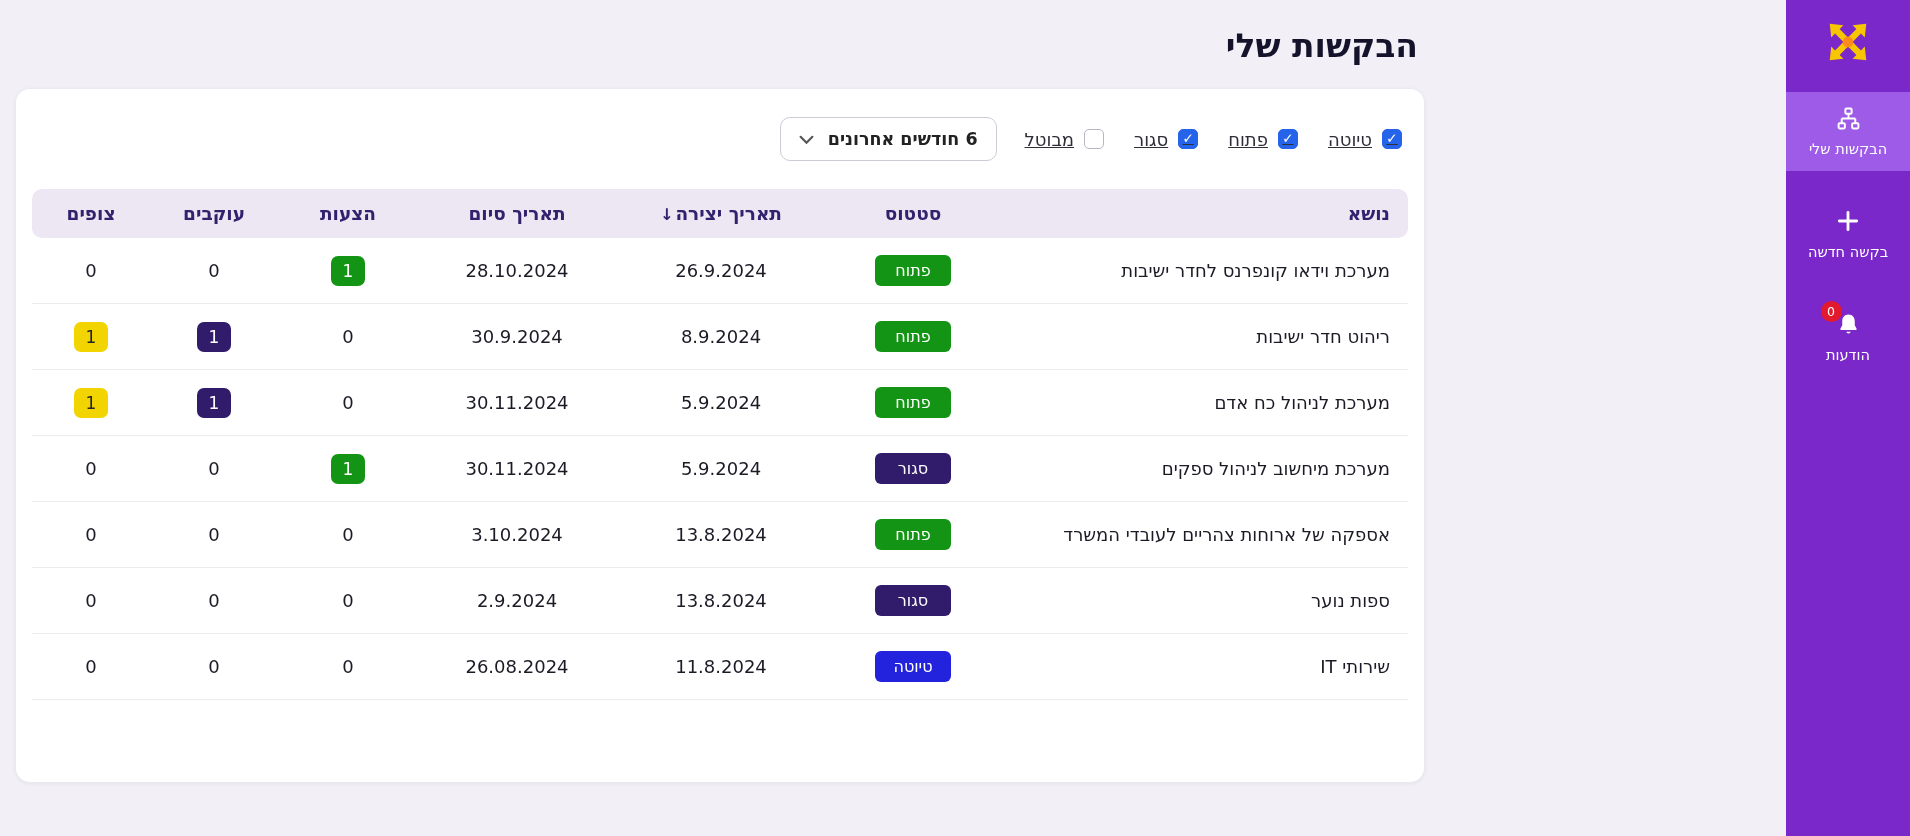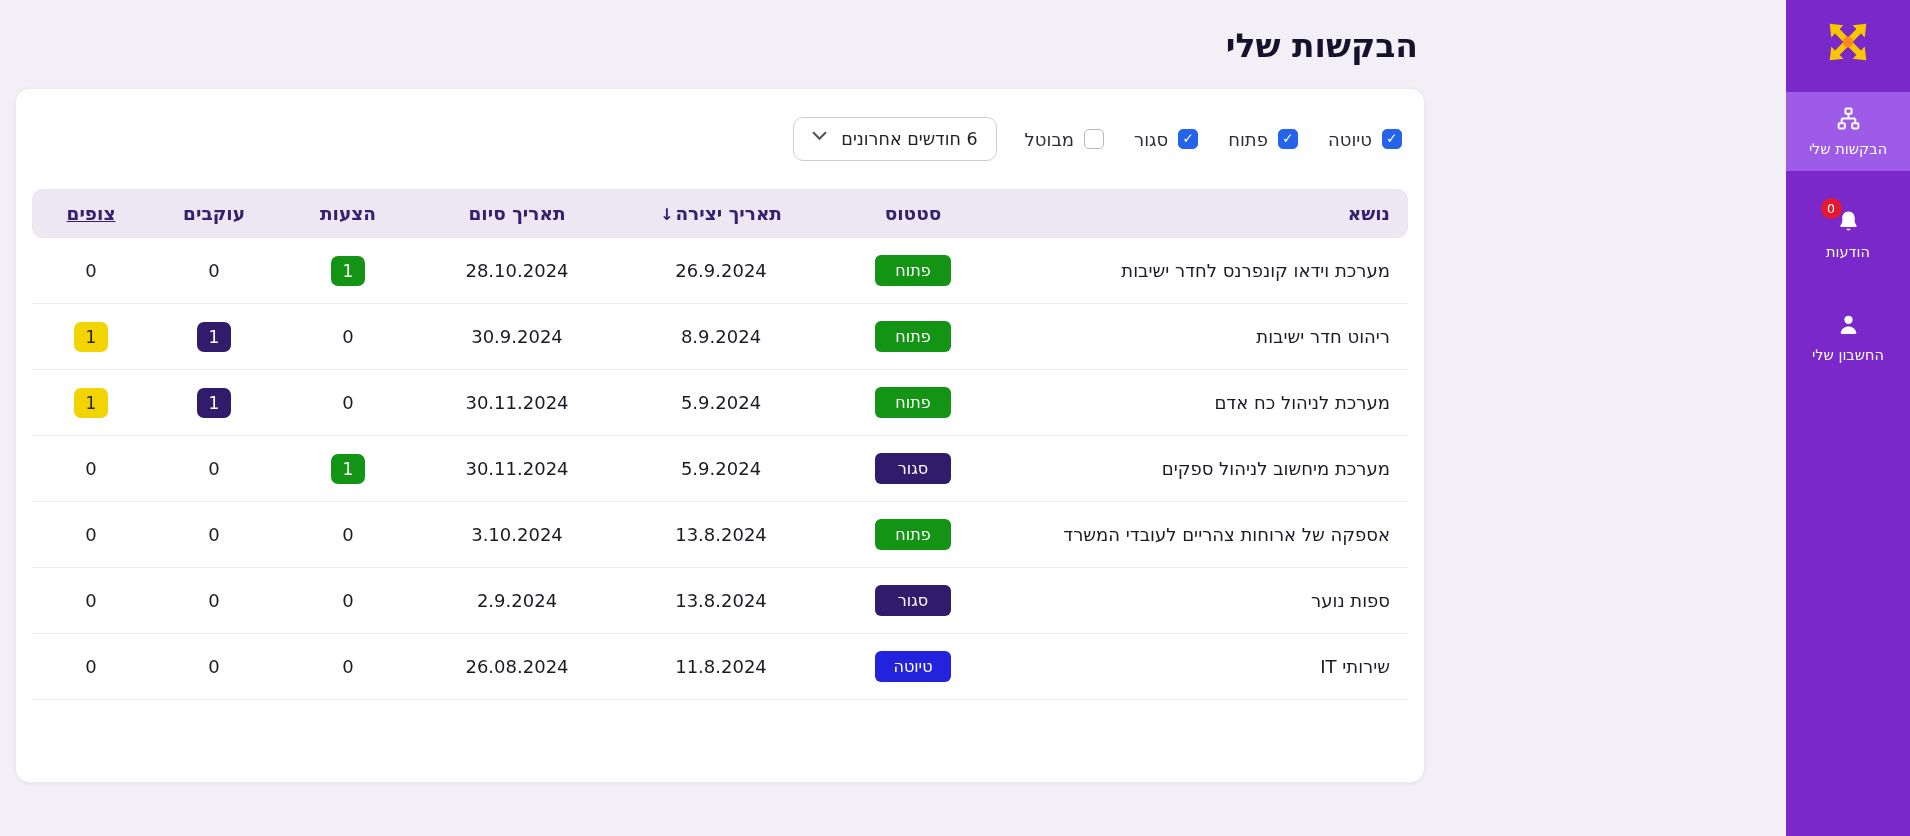--- a/index.html
+++ b/index.html
@@ -42,48 +42,48 @@
 
   .card {
     background:#fff; border-radius:14px;
     box-shadow:0 1px 5px rgba(40,25,80,.08);
     padding:22px 16px 82px;
   }
 
   
   .filters-bar { display:flex; align-items:center; gap:28px; padding:6px 6px 28px; }
   .status-filters { display:flex; align-items:center; gap:30px; }
-  .filter-item { display:flex; align-items:center; gap:10px; cursor:pointer; font-size:18px; color:#2e2e38; }
+  .filter-item { display:flex; align-items:center; gap:10px; cursor:pointer; font-size:18px; color:#2e2e38;text-decoration:underline; }
   .checkbox {
     width:20px; height:20px; border-radius:5px;
     border:1.5px solid #b6b6c4; background:#fff;
     display:flex; align-items:center; justify-content:center; flex-shrink:0;
   }
   .filter-item.checked .checkbox { background:var(--checkbox-blue,#2563eb); border-color:var(--checkbox-blue,#2563eb); }
   .check { display:none; color:#fff; font-size:13.5px; font-weight:700; line-height:1; }
   .check::before { content:"\2713"; }
   .filter-item.checked .check { display:block; }
 
   .period-select {
-    display:flex; gap:14px;
+    display:flex; align-items:center; gap:14px;
     border:1px solid #ccccd8; border-radius:10px;
     padding:11px 18px; background:#fff; cursor:pointer;
-    font-size:17.5px; color:#222;
+    font-size:17.5px; color:#222;font-weight:bold;
   }
   .period-select .chevron { margin-top:2px; }
 
   
   table { width:100%; border-collapse:separate; border-spacing:0; }
   thead th {
     background:#ece7f3; color:#33216e;
     font-size:18.5px; font-weight:700;
     padding:14px 12px; text-align:center; cursor:pointer; white-space:nowrap;
   }
   thead th:first-child { border-top-right-radius:10px; border-bottom-right-radius:10px; text-align:right; padding-right:18px; }
-  thead th:last-child  { border-top-left-radius:10px;  border-bottom-left-radius:10px;text-decoration:underline; }
+  thead th:last-child  { border-top-left-radius:10px;  border-bottom-left-radius:10px; }
   .sort-icon { font-size:16px; margin-right:2px; color:#33216e; }
 
   th:nth-child(2), tbody td:nth-child(2) { width:174px;margin-top:40px; }
   th:nth-child(3), tbody td:nth-child(3) { width:210px; }
   th:nth-child(4), tbody td:nth-child(4) { width:198px; }
   th:nth-child(5), tbody td:nth-child(5) { width:140px; }
   th:nth-child(6), tbody td:nth-child(6) { width:128px; }
   th:nth-child(7), tbody td:nth-child(7) { width:118px; }
 
   tbody td {
@@ -134,40 +134,39 @@
         <svg width="25" height="25" viewBox="0 0 24 24" fill="none" stroke="#fff" stroke-width="1.9" stroke-linejoin="round">
           <rect x="9" y="2.5" width="6" height="5" rx="1"></rect>
           <rect x="2.5" y="16.5" width="6" height="5" rx="1"></rect>
           <rect x="15.5" y="16.5" width="6" height="5" rx="1"></rect>
           <path d="M12 7.5v4.5M5.5 12h13M5.5 12v4.5M18.5 12v4.5"></path>
         </svg>
       </span>
       <span class="nav-label">הבקשות שלי</span>
     </div>
 
+    <div class="nav-item">
+      <span class="icon-wrap">
+        <svg width="26" height="26" viewBox="0 0 24 24" fill="none" stroke="#fff" stroke-width="2.6" stroke-linecap="round">
+          <path d="M12 4v16M4 12h16"></path>
+        </svg>
+      </span>
+      <span class="nav-label">בקשה חדשה</span>
+    </div>
 
     <div class="nav-item">
       <span class="icon-wrap">
         <svg width="25" height="25" viewBox="0 0 24 24" fill="#fff">
           <path d="M12 2.5c-3.6 0-6 2.8-6 6.2v4.1l-1.7 3a1 1 0 0 0 .9 1.5h13.6a1 1 0 0 0 .9-1.5l-1.7-3V8.7c0-3.4-2.4-6.2-6-6.2zM9.8 19a2.3 2.3 0 0 0 4.4 0z"></path>
         </svg>
         <span class="notif-badge">0</span>
       </span>
       <span class="nav-label">הודעות</span>
     </div>
 
-    <div class="nav-item">
-      <span class="icon-wrap">
-        <svg width="25" height="25" viewBox="0 0 24 24" fill="#fff">
-          <circle cx="12" cy="7.5" r="4"></circle>
-          <path d="M4.5 20c.8-4 3.9-6 7.5-6s6.7 2 7.5 6a1 1 0 0 1-1 1H5.5a1 1 0 0 1-1-1z"></path>
-        </svg>
-      </span>
-      <span class="nav-label">החשבון שלי</span>
-    </div>
 
   </nav>
 </aside>
 
 <div class="main">
   <div class="content">
     <h1 class="page-title">הבקשות שלי</h1>
 
     <section class="card">
 

